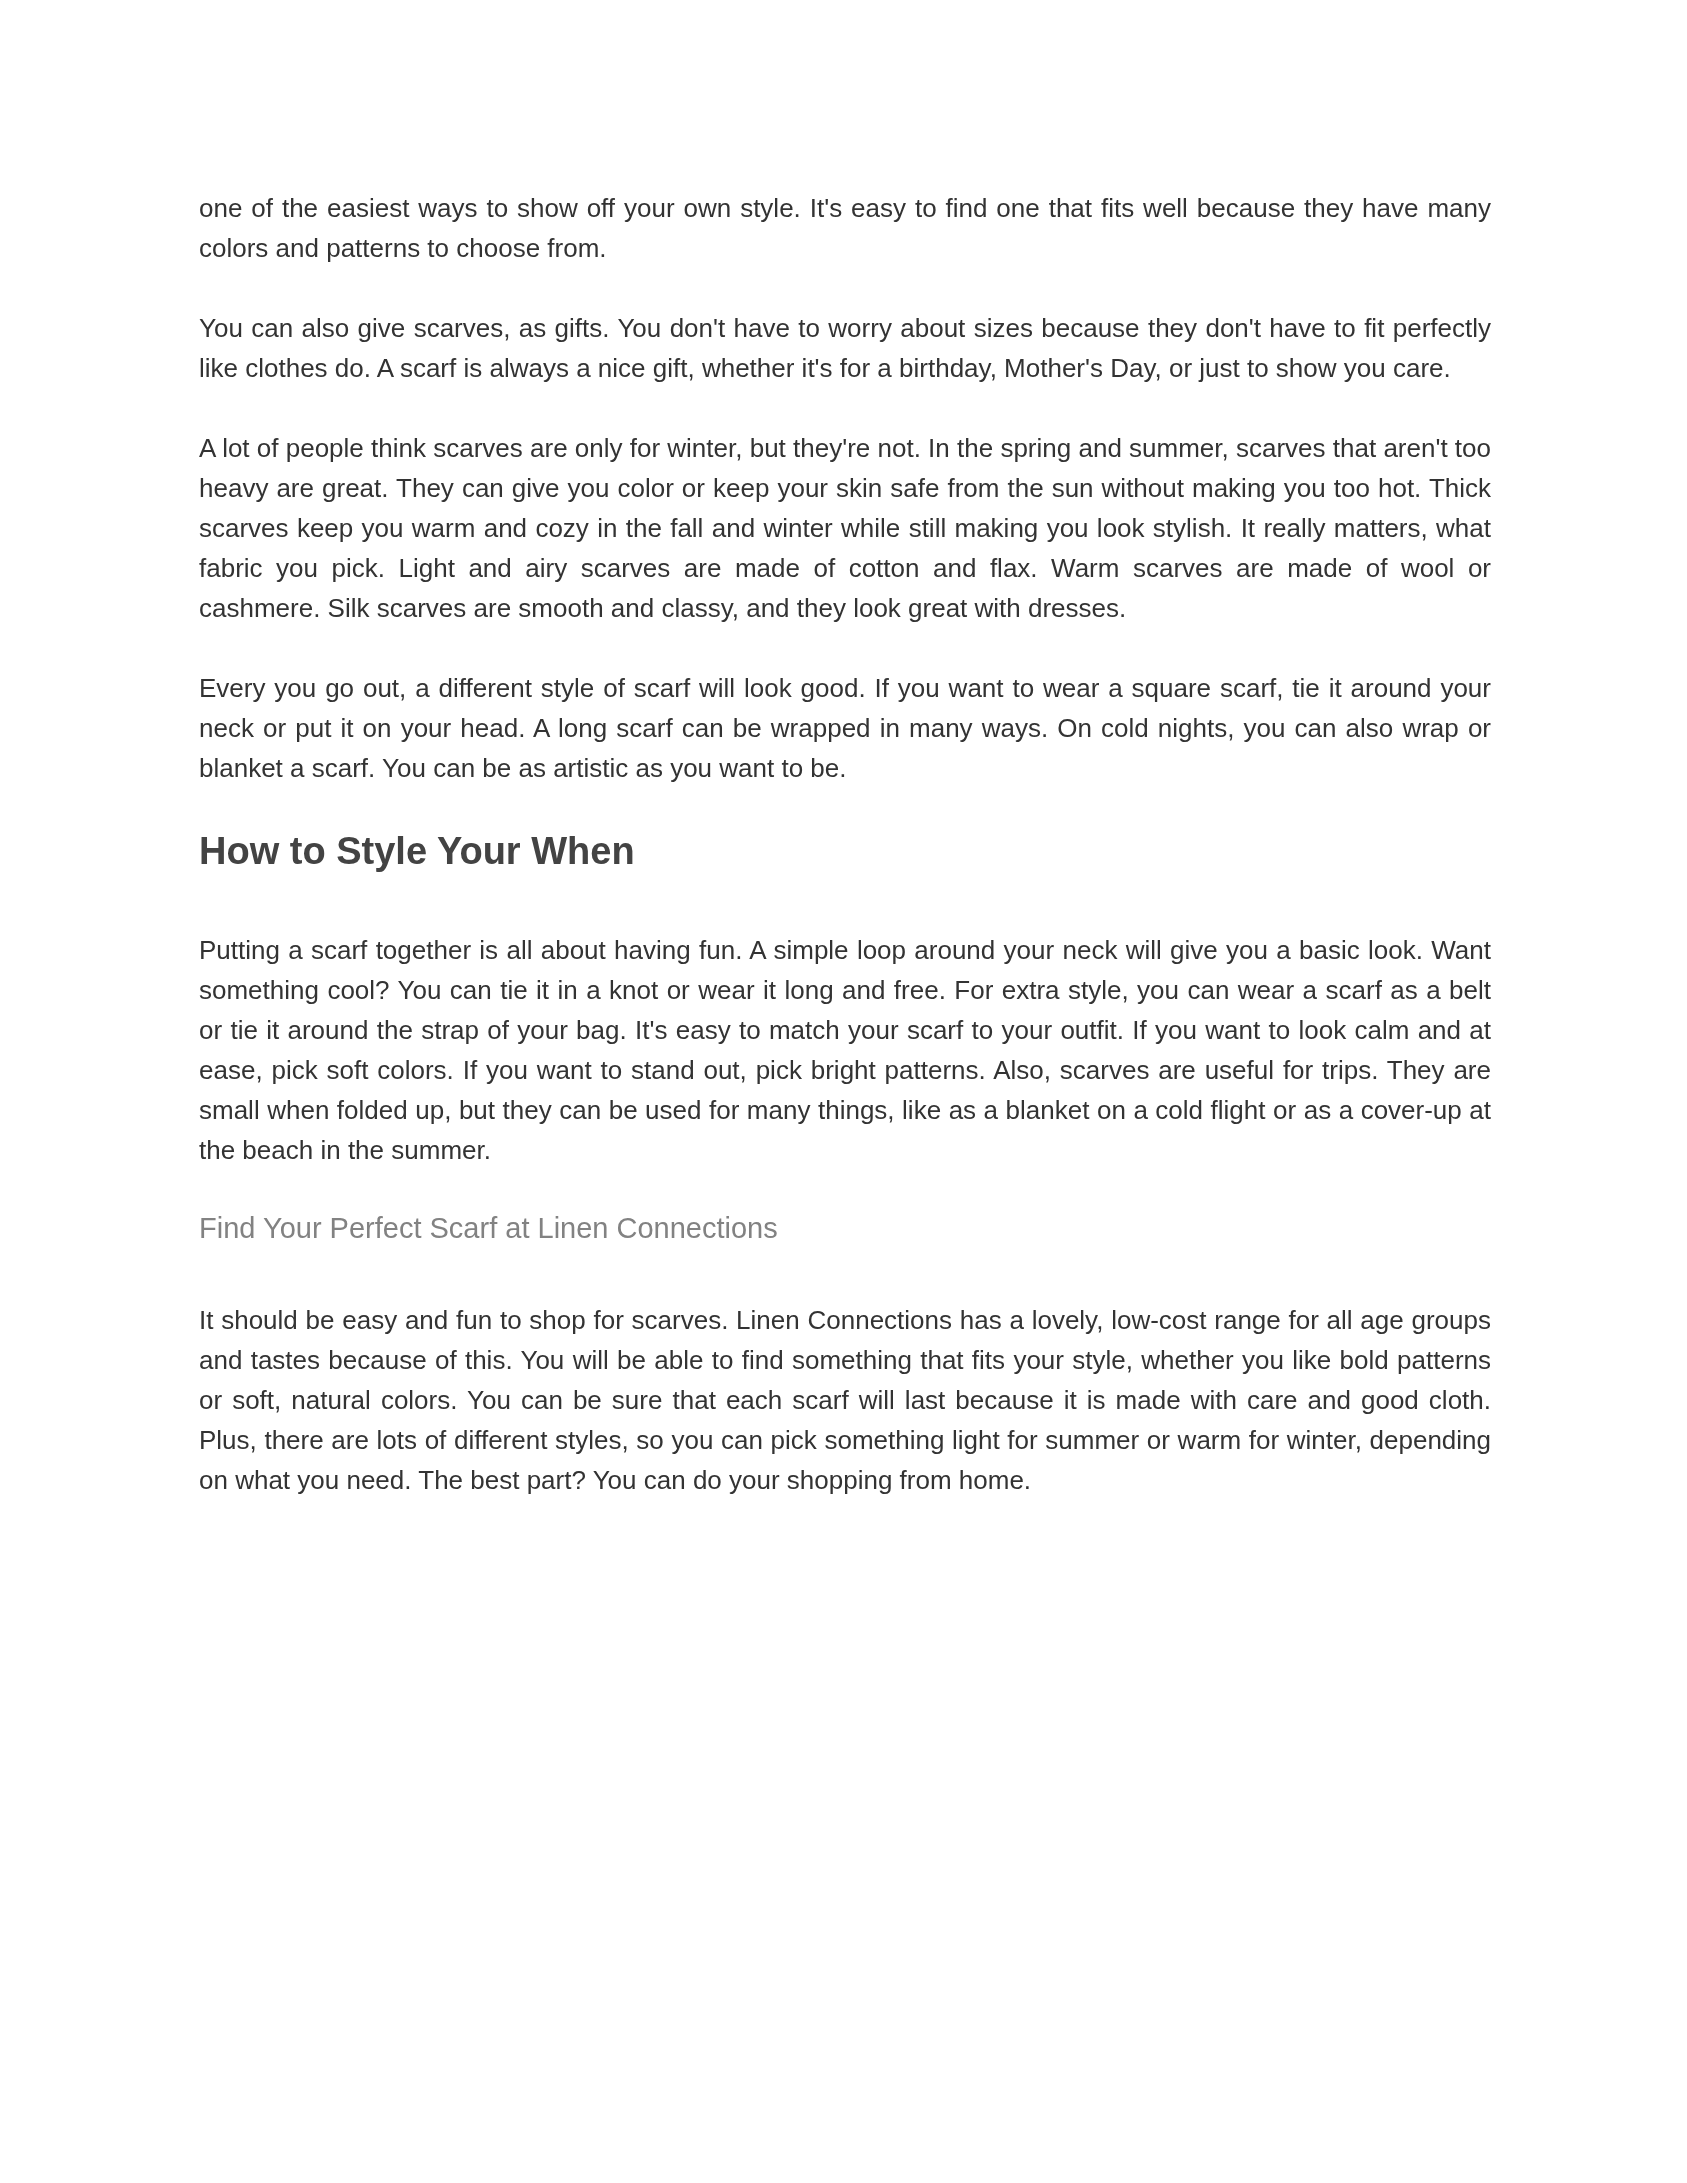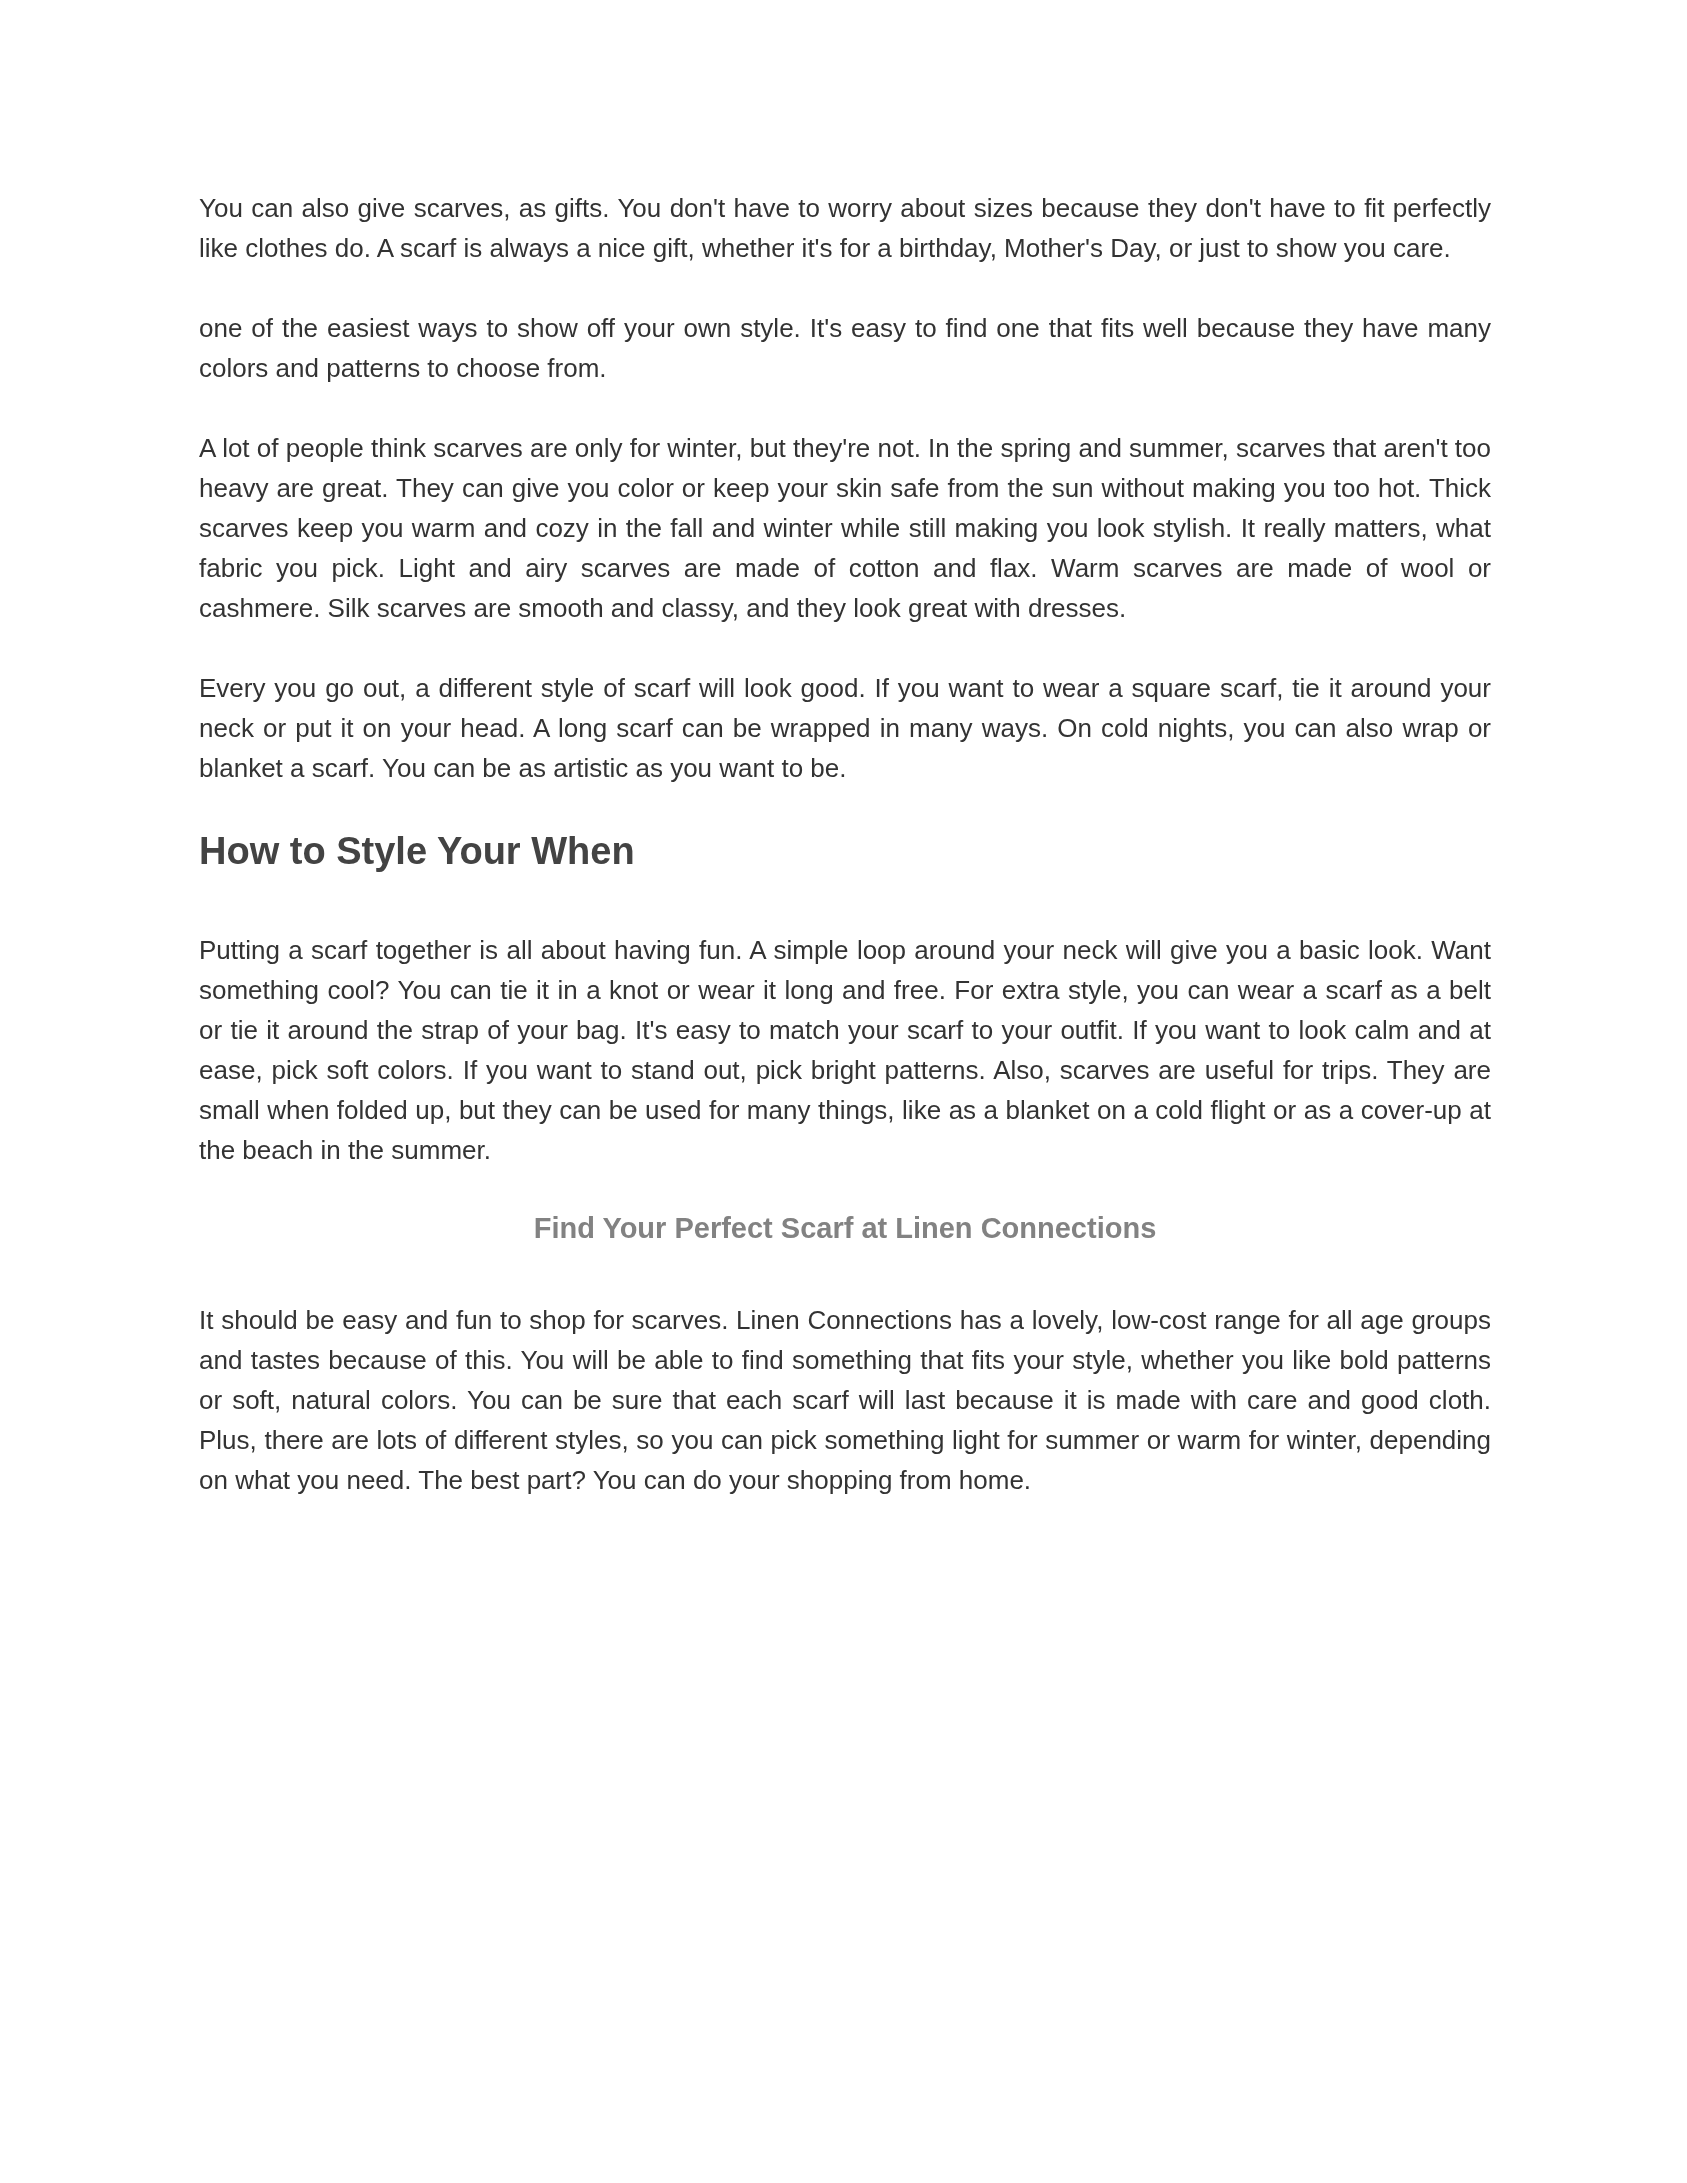--- a/index.html
+++ b/index.html
@@ -31,34 +31,34 @@
     font-size: 38px;
     line-height: 46px;
     font-weight: bold;
     color: #434343;
     text-align: left;
     margin: 16.5px 0 56px 0;
   }
   .sub-heading {
     font-size: 29px;
     line-height: 37px;
-    font-weight: bold;
+    font-weight: normal;
     color: #828282;
-    text-align: center;
+    text-align: left;
     margin: 13px 0 53px 0;
   }
 </style>
 </head>
 <body>
 
 <div class="page">
 
+  <p class="body-paragraph">one of the easiest ways to show off your own style. It's easy to find one that fits well because they have many colors and patterns to choose from.</p>
+
   <p class="body-paragraph">You can also give scarves, as gifts. You don't have to worry about sizes because they don't have to fit perfectly like clothes do. A scarf is always a nice gift, whether it's for a birthday, Mother's Day, or just to show you care.</p>
-
-  <p class="body-paragraph">one of the easiest ways to show off your own style. It's easy to find one that fits well because they have many colors and patterns to choose from.</p>
 
 
   <p class="body-paragraph">A lot of people think scarves are only for winter, but they're not. In the spring and summer, scarves that aren't too heavy are great. They can give you color or keep your skin safe from the sun without making you too hot. Thick scarves keep you warm and cozy in the fall and winter while still making you look stylish. It really matters, what fabric you pick. Light and airy scarves are made of cotton and flax. Warm scarves are made of wool or cashmere. Silk scarves are smooth and classy, and they look great with dresses.</p>
 
   <p class="body-paragraph">Every you go out, a different style of scarf will look good. If you want to wear a square scarf, tie it around your neck or put it on your head. A long scarf can be wrapped in many ways. On cold nights, you can also wrap or blanket a scarf. You can be as artistic as you want to be.</p>
 
   <h2 class="section-heading">How to Style Your When</h2>
 
   <p class="body-paragraph">Putting a scarf together is all about having fun. A simple loop around your neck will give you a basic look. Want something cool? You can tie it in a knot or wear it long and free. For extra style, you can wear a scarf as a belt or tie it around the strap of your bag. It's easy to match your scarf to your outfit. If you want to look calm and at ease, pick soft colors. If you want to stand out, pick bright patterns. Also, scarves are useful for trips. They are small when folded up, but they can be used for many things, like as a blanket on a cold flight or as a cover-up at the beach in the summer.</p>
 

